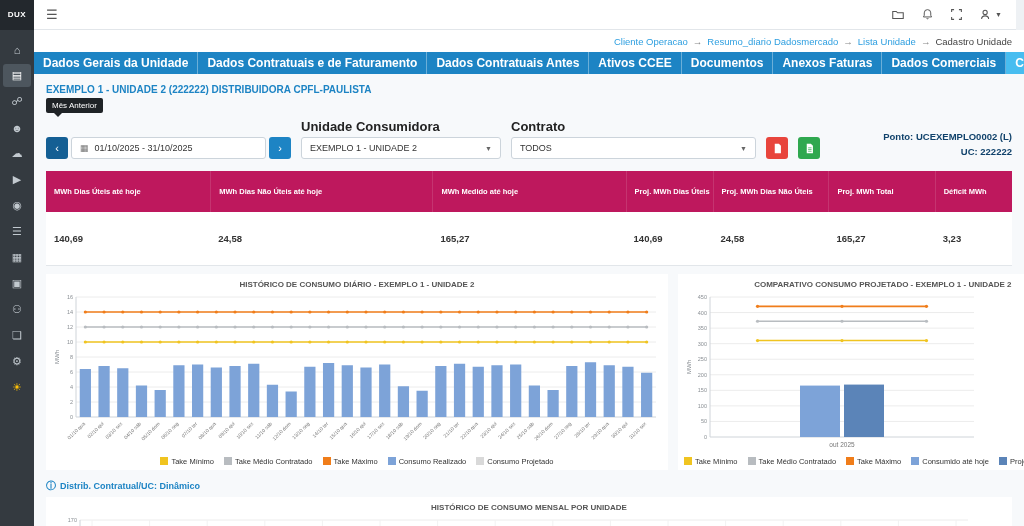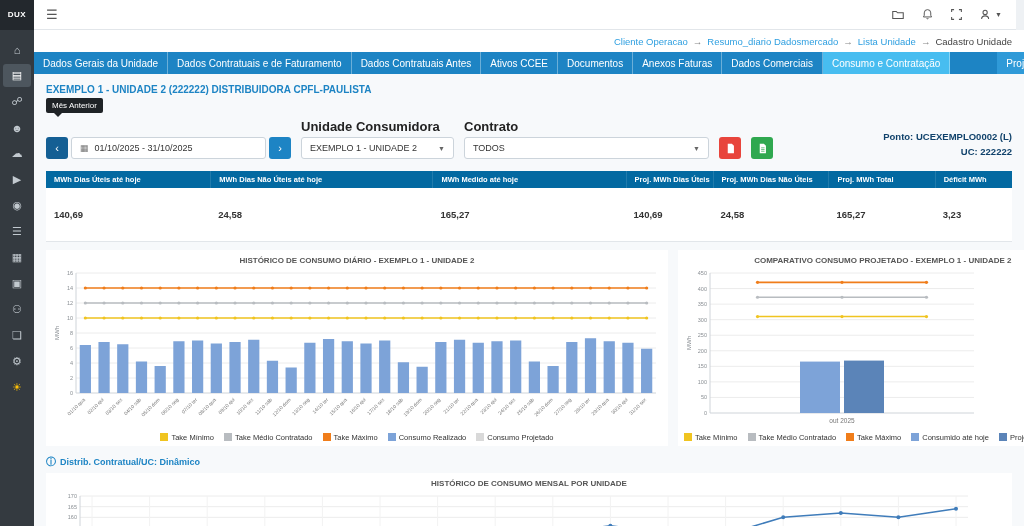--- a/index.html
+++ b/index.html
@@ -27,21 +27,21 @@
     color:#c2c9cf; font-size:11px; border-radius:3px; cursor:pointer; }
   .side-item.active { background:#4d565e; color:#fff; }
   
   .main { margin-left:34px; margin-top:30px; }
   .breadcrumb { height:22px; background:#fff; display:flex; align-items:center;
     justify-content:flex-end; padding-right:12px; font-size:9.5px; gap:5px; }
   .crumb { color:#2e9fe0; cursor:pointer; }
   .crumb.current { color:#444; cursor:default; }
   .crumb-sep { color:#888; }
   .tabbar { display:flex; background:#1d84c4; height:22px; align-items:stretch; overflow:hidden; }
-  .tab { display:flex; align-items:center; padding:4px 9px; font-size:10px; font-weight:normal;
+  .tab { display:flex; align-items:center; padding:4px 9px; font-size:12px; font-weight:bold;
     color:#fff; border-right:1px solid rgba(255,255,255,.35); cursor:pointer; white-space:nowrap; }
   .tab.active { background:#47bdf0; }
   .tab.alt { background:#2f9ad8;margin-left:47px; }
   .content { padding:6px 12px 0 12px; background:#f7f9fb; min-height:452px; }
   .page-title { color:#1d84c4; font-size:10px; font-weight:bold; margin:4px 0 2px; }
   
   .controls { position:relative; margin-top:24px; display:flex; align-items:flex-end; gap:10px; }
   .tooltip { position:absolute; top:-21px; left:0; background:#1f2326; color:#fff;
     font-size:8px; padding:3px 6px; border-radius:2px; }
   .tooltip::after { content:''; position:absolute; top:100%; left:8px;
@@ -62,22 +62,22 @@
     color:#333; cursor:pointer; }
   .select .chev { color:#666; font-size:7px; margin-left:10px; }
   .export-btn { width:22px; height:22px; border:none; border-radius:3px; display:flex;
     align-items:center; justify-content:center; cursor:pointer; padding:0; }
   .export-btn.pdf { background:#e8453c; }
   .export-btn.xls { background:#2fa84f; }
   .ponto { margin-left:auto; text-align:right; font-size:9.5px; color:#10426b;
     font-weight:bold; line-height:1.6; }
   
   .stats { display:grid; grid-template-columns:17% 23% 20% 9% 12% 11% 8%; margin-top:12px; }
-  .stat-label { background:#0369a1; color:#fff; font-size:7.5px; font-weight:bold;
-    padding:4px 8px; border-left:1px solid rgba(255,255,255,.12); white-space:nowrap; overflow:hidden; }
+  .stat-label { background:#be185d; color:#fff; font-size:7.5px; font-weight:bold;
+    padding:16px 8px; border-left:1px solid rgba(255,255,255,.12); white-space:nowrap; overflow:hidden; }
   .stat-label:first-child { border-left:none; }
   .stat-value { background:#fff; font-size:9.5px; font-weight:bold; color:#333;
     padding:21px 8px; border-bottom:1px solid #e2e6ea; }
   
   .charts-row { display:flex; gap:10px; margin-top:8px; }
   .panel { background:#fff; padding:4px 6px; }
   .panel.left { flex:0 0 622px; }
   .panel.right { flex:1; }
   .chart-title { text-align:center; font-size:8px; font-weight:bold; color:#555; margin:2px 0; }
   .legend { display:flex; justify-content:center; gap:10px; font-size:7.5px; color:#333;
@@ -172,21 +172,21 @@
       <div class="date-group">
         <button class="nav-btn prev">‹</button>
         <div class="date-input">
           <span class="cal-icon">▦</span>
           <span>01/10/2025 - 31/10/2025</span>
         </div>
         <button class="nav-btn">›</button>
       </div>
       <div class="field">
         <span class="field-label">Unidade Consumidora</span>
-        <div class="select" style="width:153px">
+        <div class="select" style="width:200px">
           <span>EXEMPLO 1 - UNIDADE 2</span>
           <span class="chev">▼</span>
         </div>
       </div>
       <div class="field">
         <span class="field-label">Contrato</span>
         <div class="select" style="width:245px">
           <span>TODOS</span>
           <span class="chev">▼</span>
         </div>

